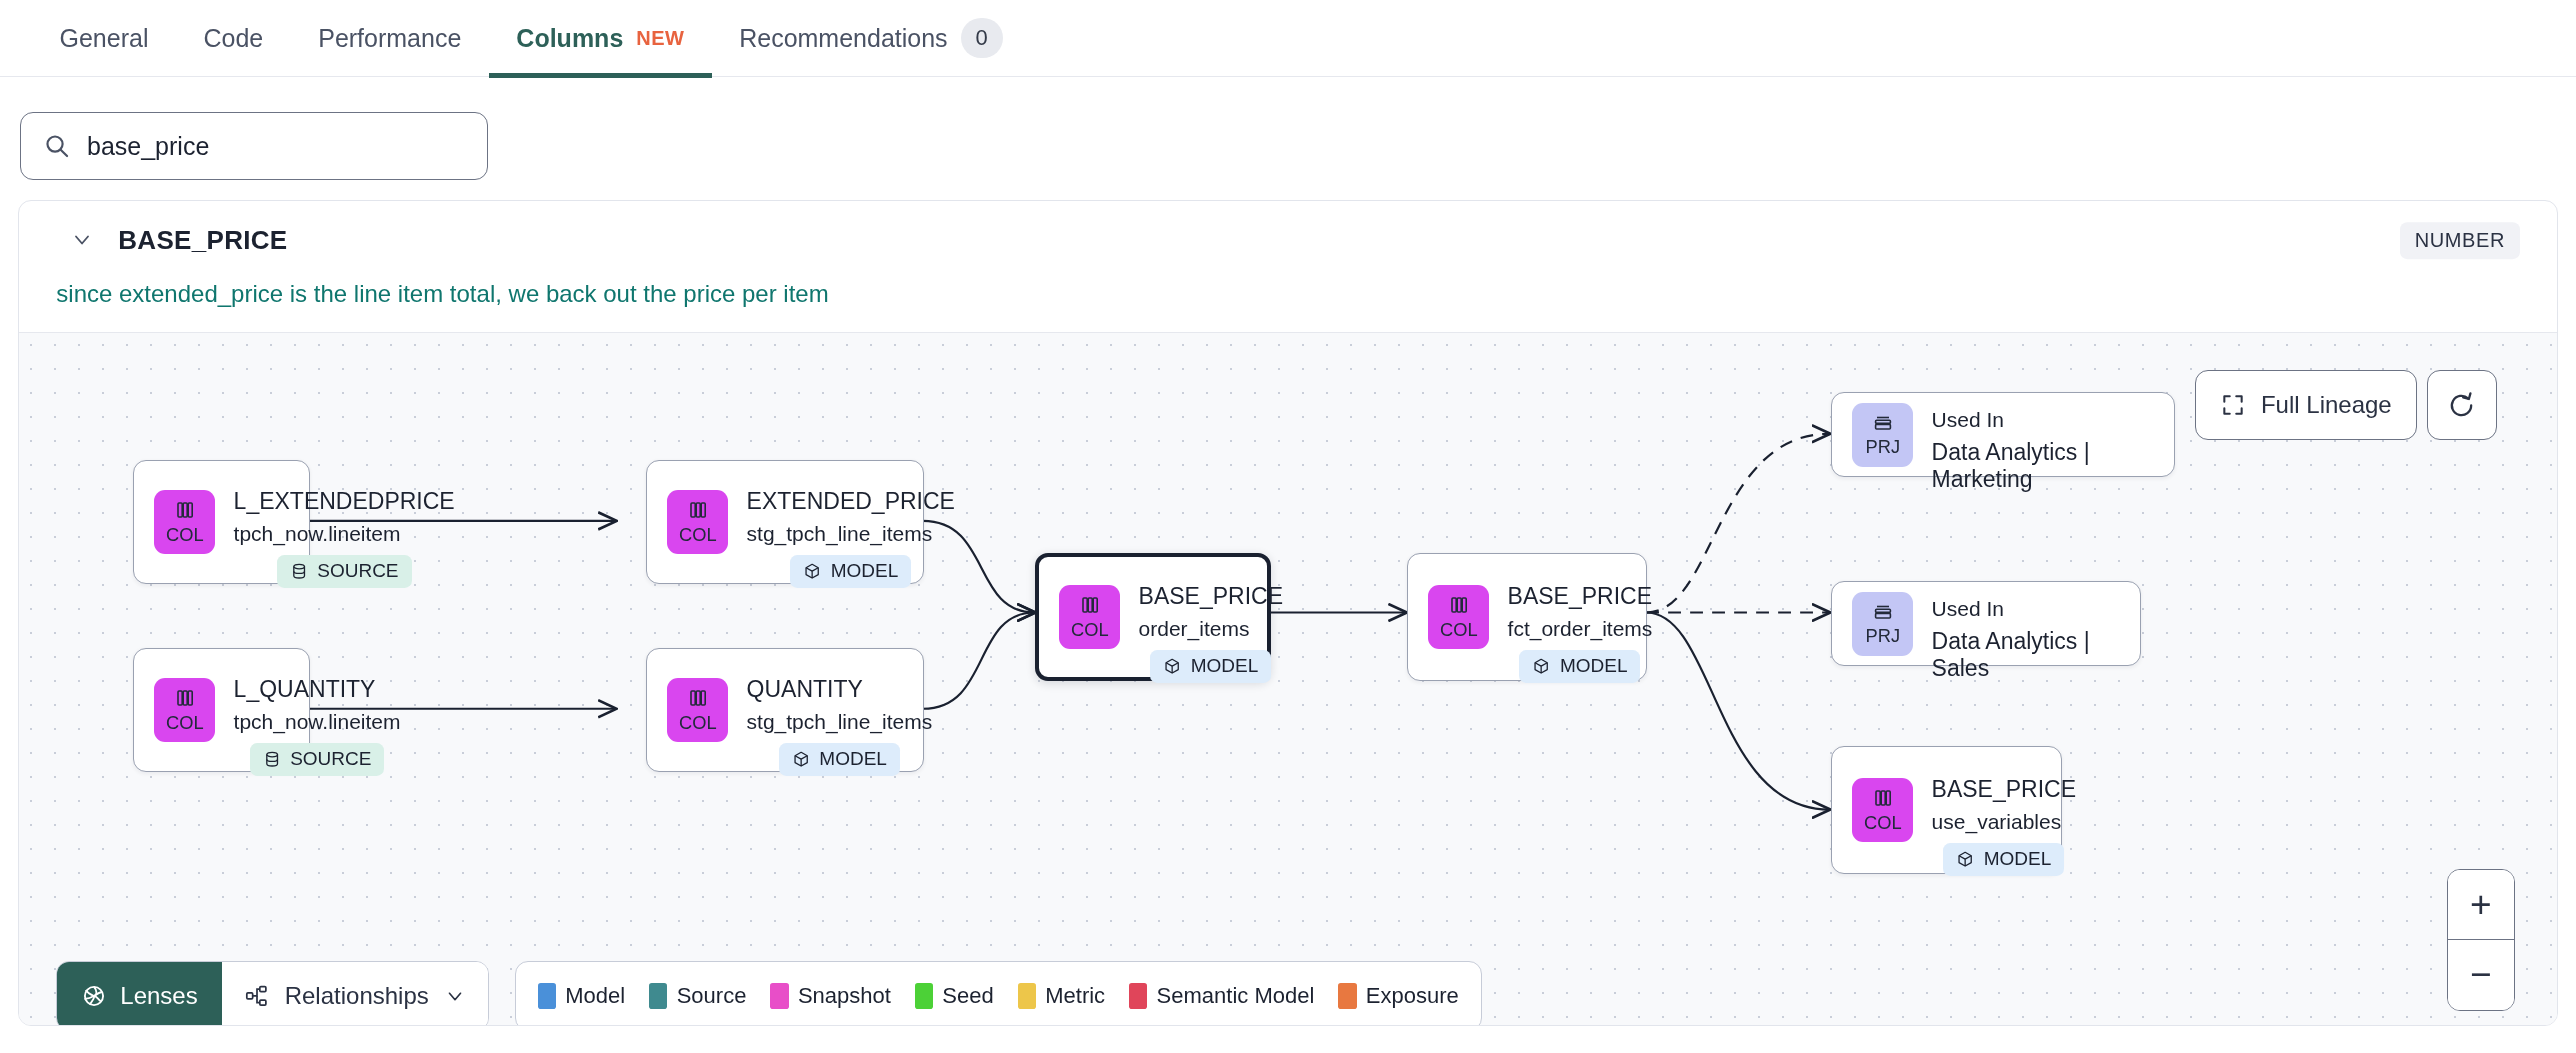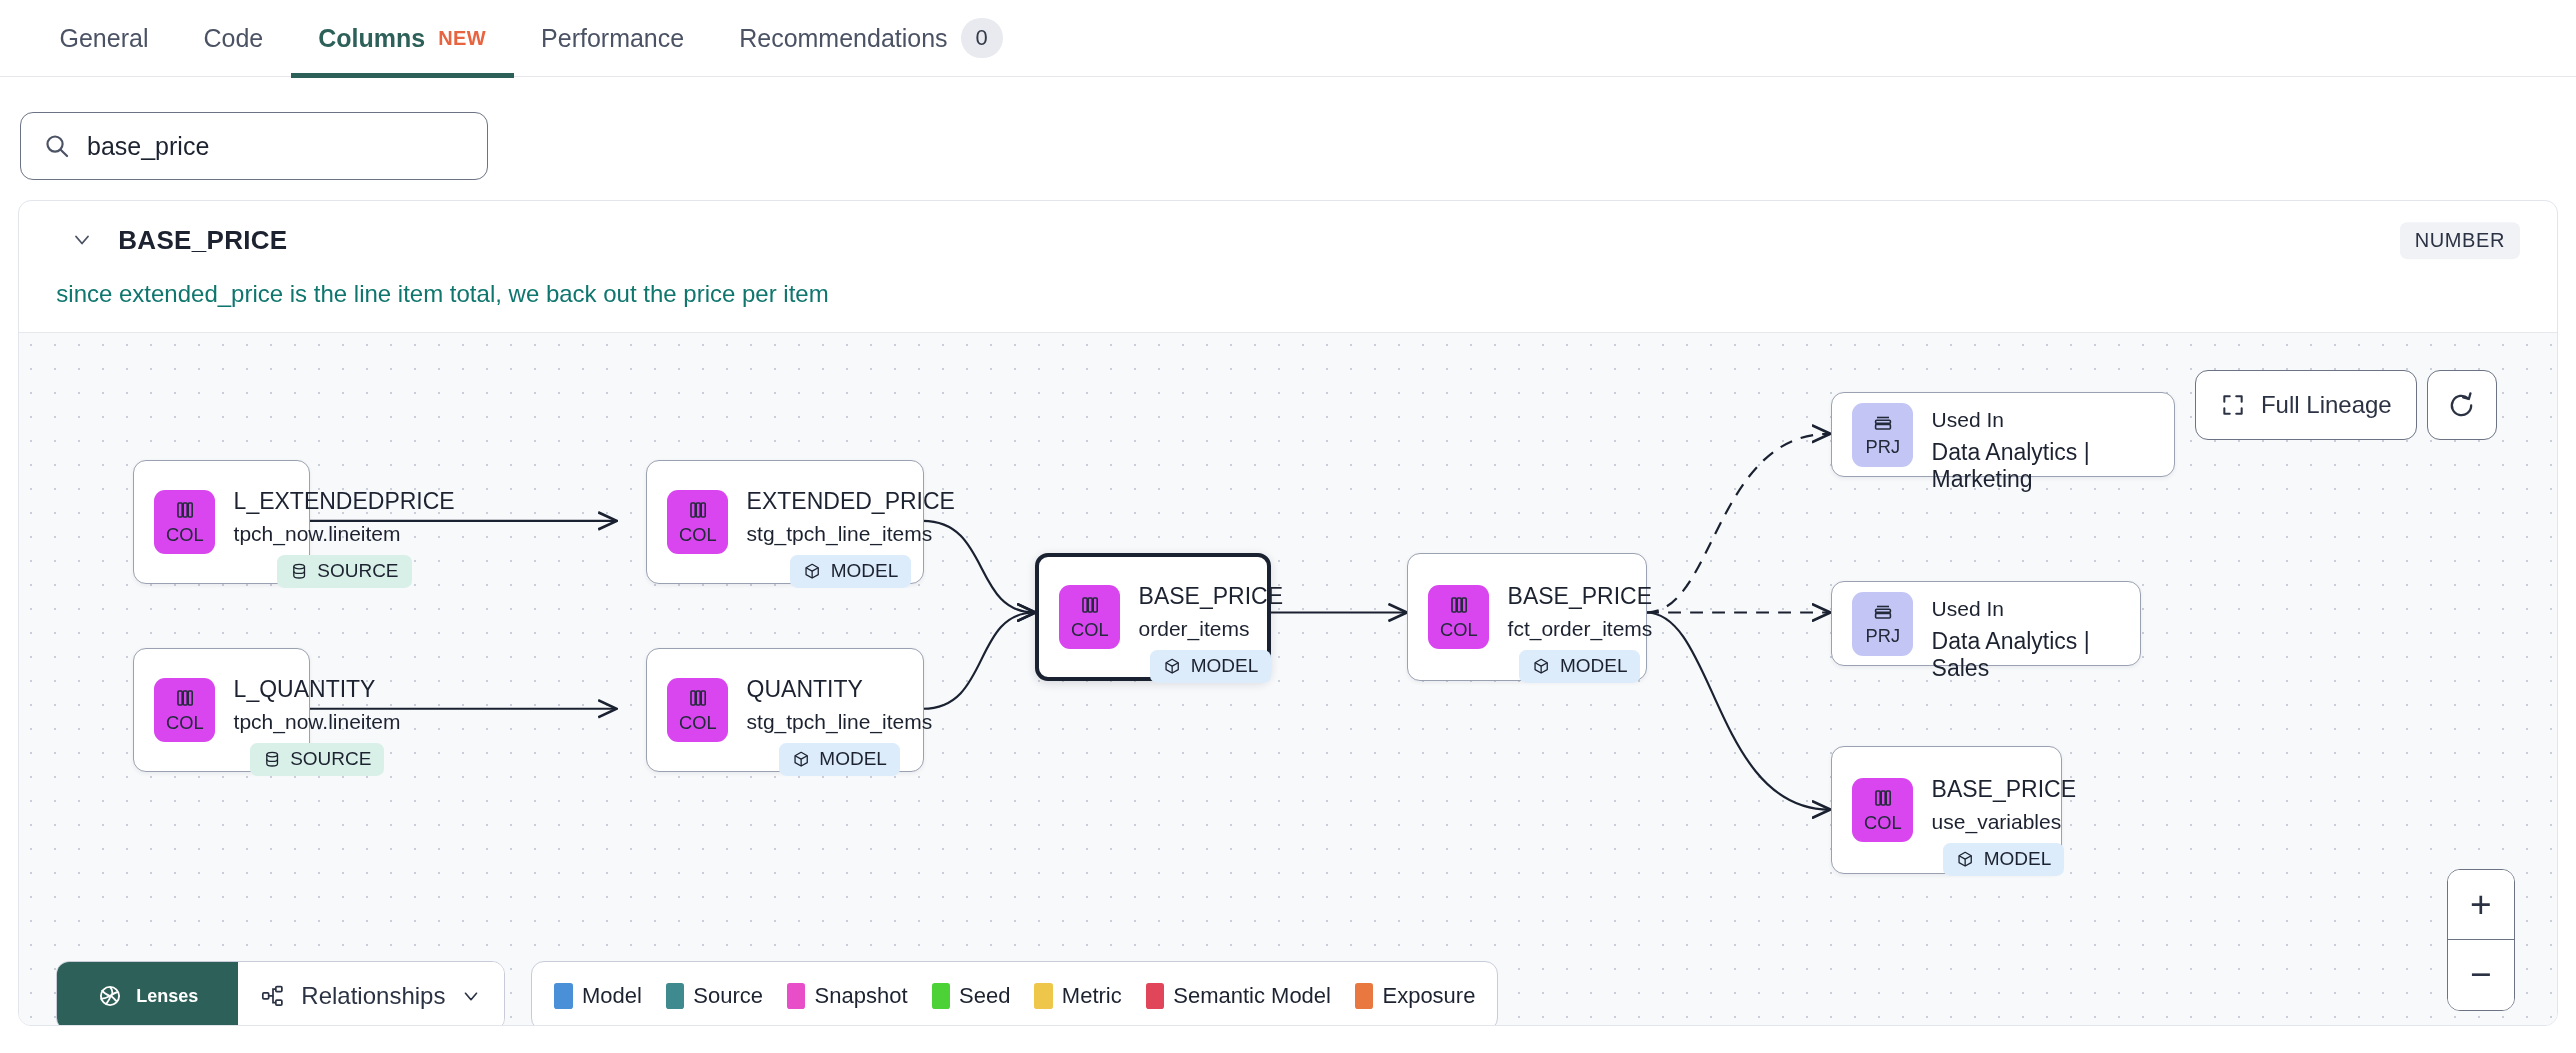--- a/index.html
+++ b/index.html
@@ -258,24 +258,23 @@
     border-radius: 13px;
     overflow: hidden;
     background: #fff;
   }
   .lens {
     background: #2d6058;
     color: #fff;
     display: flex;
     align-items: center;
     gap: 13px;
-    padding: 0 40px;
-    font-size: 18px;
+    padding: 0 24px;
+    font-size: 24px;
     cursor: pointer;
-    font-weight: bold;
   }
   .rel {
     display: flex;
     align-items: center;
     gap: 15px;
     padding: 0 22px;
     font-size: 24px;
     color: #2b3243;
     cursor: pointer;
     background: #fff;
@@ -296,26 +295,26 @@
 </head>
 <body>
 
 <div class="tabbar">
   <div class="tab">
     <span>General</span>
   </div>
   <div class="tab">
     <span>Code</span>
   </div>
+  <div class="tab">
+    <span>Performance</span>
+  </div>
   <div class="tab active">
     <span>Columns</span>
     <span class="tab-new">NEW</span>
-  </div>
-  <div class="tab">
-    <span>Performance</span>
   </div>
   <div class="tab">
     <span>Recommendations</span>
     <span class="tab-count">0</span>
   </div>
 </div>
 
 <div class="searchwrap">
   <div class="searchbox">
     <span class="ico">

